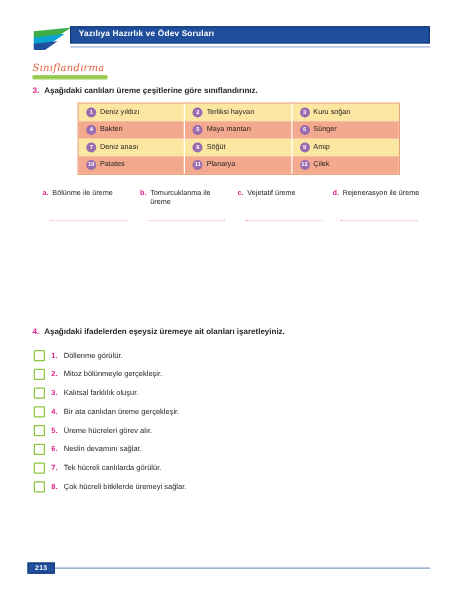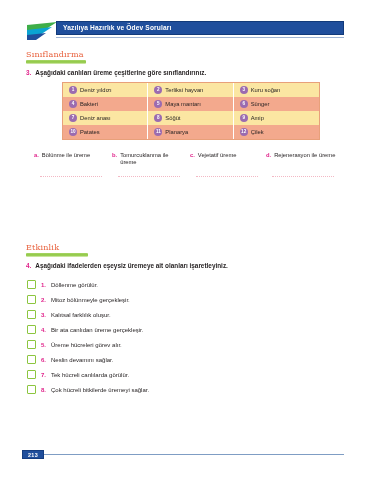--- a/index.html
+++ b/index.html
@@ -70,20 +70,21 @@
   }
 
   
   .section-head {
     position: absolute;
     left: 26px;
     width: 150px;
   }
   .section-title {
     font-family: "DejaVu Serif", serif;
+    font-style: italic;
     font-size: 8px;
     color: #e8603c;
     letter-spacing: 0.2px;
     white-space: nowrap;
   }
   .section-rule {
     margin-top: 1px;
     width: 60px;
     height: 4px;
     background: linear-gradient(to bottom, #a9d66a 0%, #8cc63f 55%, #dff0c0 100%);
@@ -360,24 +361,20 @@
   <div class="opt" style="left:266px;">
     <span class="opt-letter">d.</span>
     <span class="opt-text">Rejenerasyon ile üreme</span>
   </div>
 
   <div class="ans-line" style="left:40px;width:62px;"></div>
   <div class="ans-line" style="left:118px;width:62px;"></div>
   <div class="ans-line" style="left:196px;width:62px;"></div>
   <div class="ans-line" style="left:272px;width:62px;"></div>
 
-  <div class="section-head" style="top:243px;">
-    <div class="section-title">Etkinlik</div>
-    <div class="section-rule wide"></div>
-  </div>
 
   <div class="q-row" style="top:262px;">
     <span class="q-num">4.</span>
     <span class="q-text">Aşağıdaki ifadelerden eşeysiz üremeye ait olanları işaretleyiniz.</span>
   </div>
 
   <div class="check-item" style="top:277px;">
     <span class="checkbox"></span>
     <span class="chk-num">1.</span>
     <span class="chk-text">Döllenme görülür.</span>

